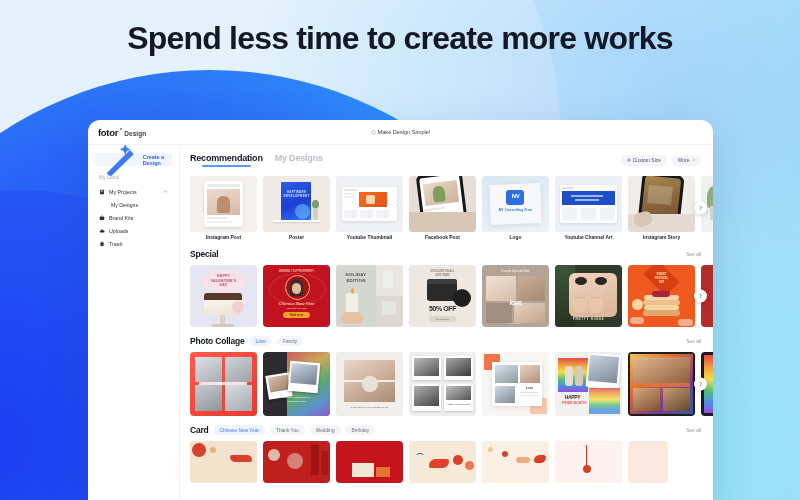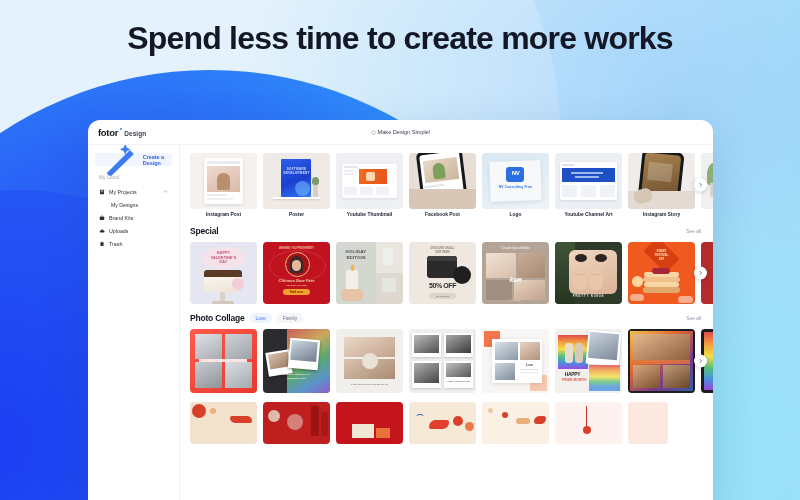--- a/index.html
+++ b/index.html
@@ -224,20 +224,38 @@
           <rect x="3" y="3.6" width="6" height="6.6" rx=".8" fill="#2b303a"></rect>
           <rect x="2.2" y="2.4" width="7.6" height="1.1" rx=".5" fill="#2b303a"></rect>
           <rect x="4.8" y="1.2" width="2.4" height="1.2" rx=".5" fill="#2b303a"></rect>
         </svg>
         <span>Trash</span>
       </div>
     </div>
 
     <div id="main">
 
+      <div id="tabs">
+        <div class="tab active">Recommendation</div>
+        <div class="tab">My Designs</div>
+        <div class="tabs-right">
+          <div class="pillbtn">
+            <svg style="width:4px;height:4px" viewBox="0 0 12 12">
+              <path d="M6 1.5 V10.5 M1.5 6 H10.5" stroke="#4a5160" stroke-width="1.6" stroke-linecap="round"></path>
+            </svg>
+            <span>Custom Size</span>
+          </div>
+          <div class="pillbtn">
+            <span>More</span>
+            <svg style="width:3.5px;height:3.5px" viewBox="0 0 12 12">
+              <path d="M4.5 2 L8.5 6 L4.5 10" fill="none" stroke="#4a5160" stroke-width="1.6" stroke-linecap="round"></path>
+            </svg>
+          </div>
+        </div>
+      </div>
 
       <div class="row row-rec">
 
         <div class="cap-wrap">
           <div class="card">
             <div class="th" style="background:#f4f1ef"></div>
             <div class="c" style="left:14px;top:5px;width:39px;height:46px;background:#fff;border-radius:3px;box-shadow:0 1px 3px rgba(0,0,0,.12)"></div>
             <div class="c" style="left:17px;top:8px;width:33px;height:3px;background:#e9ebee;border-radius:1px"></div>
             <div class="c" style="left:17px;top:13px;width:33px;height:26px;background:linear-gradient(160deg,#efd9cf,#d9b9a6)"></div>
             <div class="c" style="left:27px;top:20px;width:13px;height:17px;background:#b98f6e;border-radius:6px 6px 2px 2px"></div>
@@ -519,20 +537,28 @@
           <div class="th" style="background:#1c1c1e"></div>
           <div class="c" style="left:3px;top:3px;width:34px;height:58px;background:linear-gradient(180deg,#e24a4a,#f2a23c 22%,#f3e04a 42%,#55c07a 62%,#4a8fe0 82%,#9a4ae0)"></div>
         </div>
         <div class="arrow">
           <svg viewBox="0 0 12 12">
               <path d="M4.5 1.8 L8.7 6 L4.5 10.2" fill="none" stroke="#3a4150" stroke-width="1.5" stroke-linecap="round"></path>
             </svg>
         </div>
       </div>
 
+      <div class="sec-head">
+        <div class="sec-title">Card</div>
+        <div class="chip active">Chinese New Year</div>
+        <div class="chip">Thank You</div>
+        <div class="chip">Wedding</div>
+        <div class="chip">Birthday</div>
+        <div class="seeall">See all</div>
+      </div>
       <div class="row row-card">
         <div class="card">
           <div class="th" style="background:#f3e2cd"></div>
           <div class="c" style="left:2px;top:2px;width:14px;height:14px;border-radius:50%;background:#d9402c"></div>
           <div class="c" style="left:40px;top:14px;width:22px;height:7px;background:#d9402c;border-radius:4px 10px 4px 10px"></div>
           <div class="c" style="left:20px;top:6px;width:6px;height:6px;border-radius:50%;background:#e8b07a"></div>
         </div>
         <div class="card">
           <div class="th" style="background:#c01f1f"></div>
           <div class="c" style="left:5px;top:8px;width:12px;height:12px;border-radius:50%;background:#e8e0d0;opacity:.8"></div>

